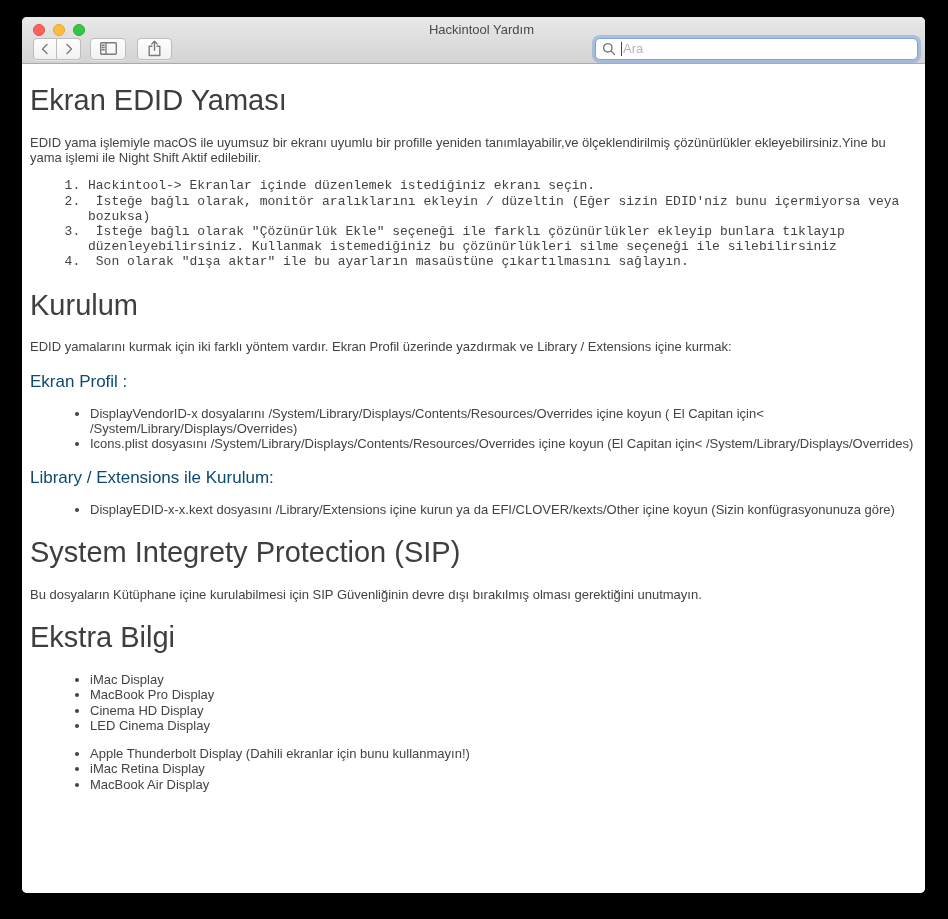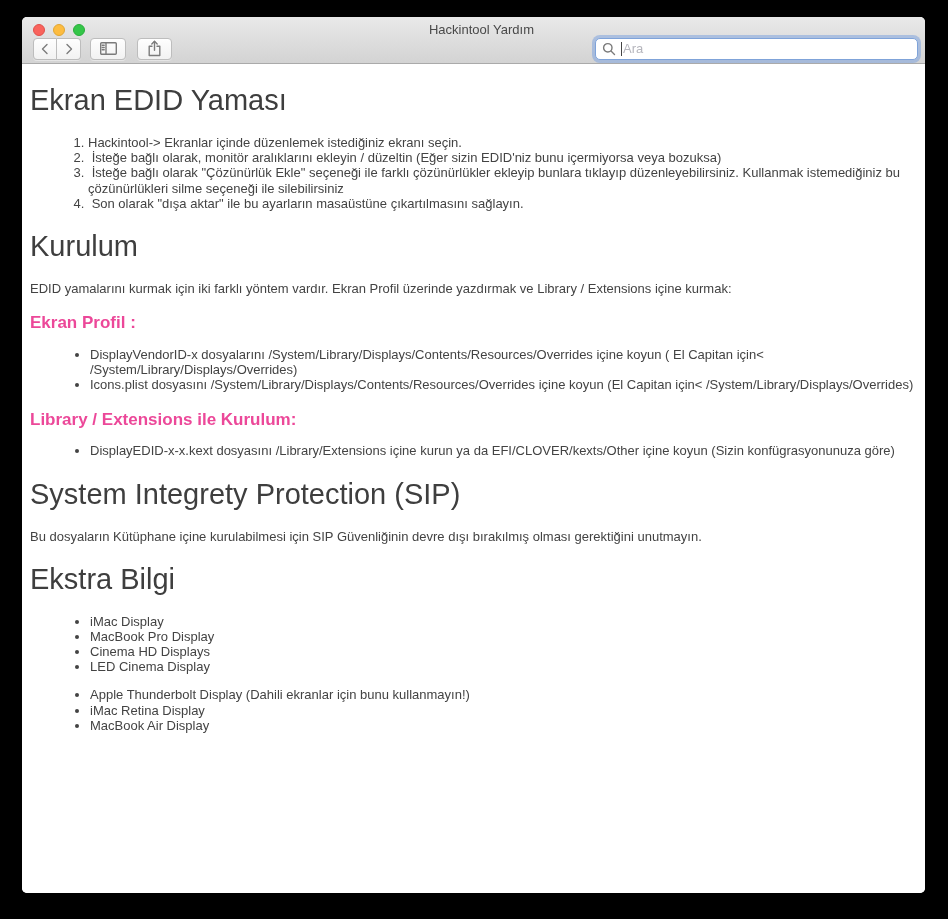--- a/index.html
+++ b/index.html
@@ -58,23 +58,23 @@
     font-size:13px; color:#333; padding:0; margin-left:1px; font-family:inherit;
   }
   .search input::placeholder { color:#b6b6bd; opacity:1; }
   .icon-stroke { stroke:#7b7b7b; fill:none; stroke-width:1.4; stroke-linecap:round; stroke-linejoin:round; }
   
   .content {
     padding:1px 8px 11px 8px; box-sizing:border-box; height:829px; overflow:hidden;
     font-size:13px; line-height:1.17; color:#434343; background:#ffffff;
   }
   .content h1 { font-size:29px; font-weight:normal; color:#3e3e3e; margin:19px 0 17px; }
-  .content h3 { font-size:17px; font-weight:bold; color:#ec4899; margin:17px 0 14px; }
+  .content h3 { font-size:17px; font-weight:normal; color:#0c4a6e; margin:17px 0 14px; }
   .content p  { margin:13px 0; }
-  .content ol { margin:13px 0; padding-left:58px; }
+  .content ol { margin:13px 0; padding-left:58px;font-family:Liberation Mono, monospace; }
   .content ul { margin:13px 0; padding-left:60px; }
   .content li { margin:0; }
   .content ol li { white-space:pre-wrap; }
 </style>
 </head>
 <body>
 
 <div class="window">
 
   <div class="titlebar">
@@ -125,20 +125,21 @@
           <line class="icon-stroke" x1="9" y1="9" x2="12.5" y2="12.5"></line>
         </svg>
         <div class="caret"></div>
         <input type="text" value="" placeholder="Ara" style="">
       </div>
     </div>
   </div>
 
   <div class="content">
     <h1>Ekran EDID Yaması</h1>
+    <p>EDID yama işlemiyle macOS ile uyumsuz bir ekranı uyumlu bir profille yeniden tanımlayabilir,ve ölçeklendirilmiş çözünürlükler ekleyebilirsiniz.Yine bu yama işlemi ile Night Shift Aktif edilebilir.</p>
     <ol>
       <li>Hackintool-&gt; Ekranlar içinde düzenlemek istediğiniz ekranı seçin.</li>
       <li> İsteğe bağlı olarak, monitör aralıklarını ekleyin / düzeltin (Eğer sizin EDID'niz bunu içermiyorsa veya bozuksa)</li>
       <li> İsteğe bağlı olarak "Çözünürlük Ekle" seçeneği ile farklı çözünürlükler ekleyip bunlara tıklayıp düzenleyebilirsiniz. Kullanmak istemediğiniz bu çözünürlükleri silme seçeneği ile silebilirsiniz</li>
       <li> Son olarak "dışa aktar" ile bu ayarların masaüstüne çıkartılmasını sağlayın.</li>
     </ol>
 
     <h1>Kurulum</h1>
     <p>EDID yamalarını kurmak için iki farklı yöntem vardır. Ekran Profil üzerinde yazdırmak ve Library / Extensions içine kurmak:</p>
 
@@ -153,21 +154,21 @@
       <li>DisplayEDID-x-x.kext dosyasını /Library/Extensions içine kurun ya da EFI/CLOVER/kexts/Other içine koyun (Sizin konfügrasyonunuza göre)</li>
     </ul>
 
     <h1>System Integrety Protection (SIP)</h1>
     <p>Bu dosyaların Kütüphane içine kurulabilmesi için SIP Güvenliğinin devre dışı bırakılmış olması gerektiğini unutmayın.</p>
 
     <h1>Ekstra Bilgi</h1>
     <ul>
       <li>iMac Display</li>
       <li>MacBook Pro Display</li>
-      <li>Cinema HD Displays</li>
+      <li>Cinema HD Display</li>
       <li>LED Cinema Display</li>
     </ul>
 
     <ul>
       <li>Apple Thunderbolt Display (Dahili ekranlar için bunu kullanmayın!)</li>
       <li>iMac Retina Display</li>
       <li>MacBook Air Display</li>
     </ul>
   </div>
 

